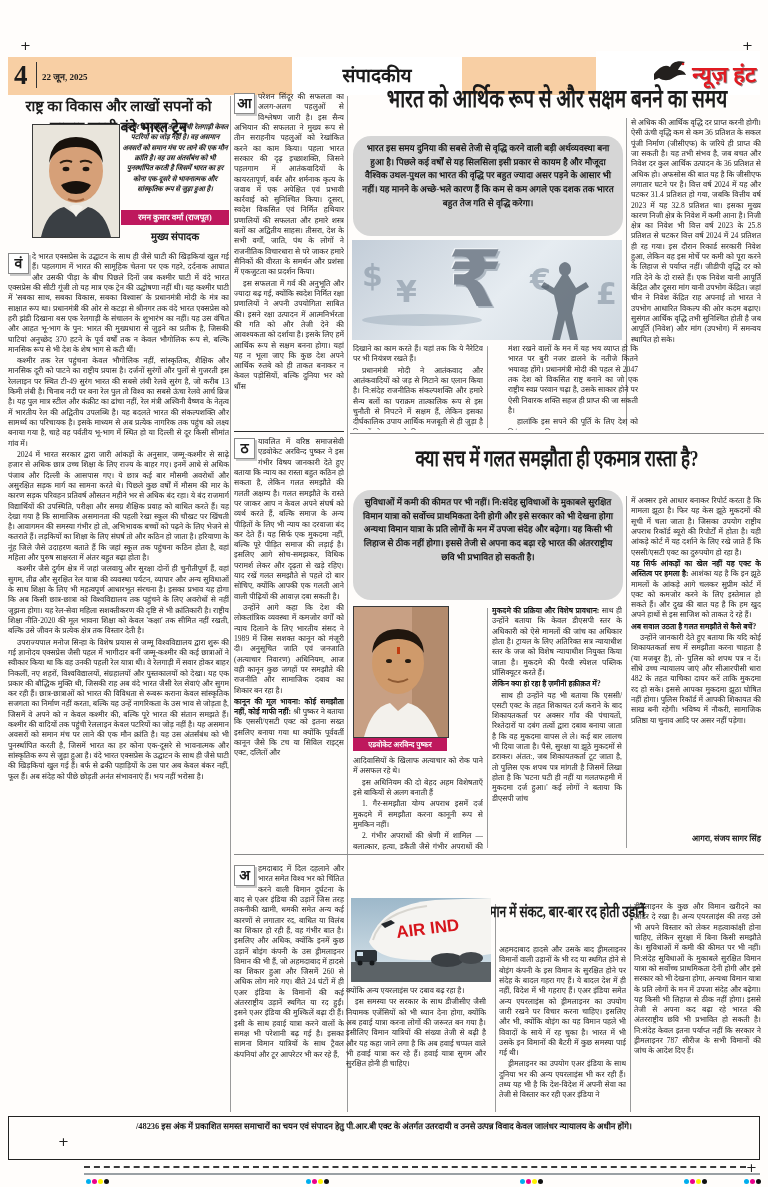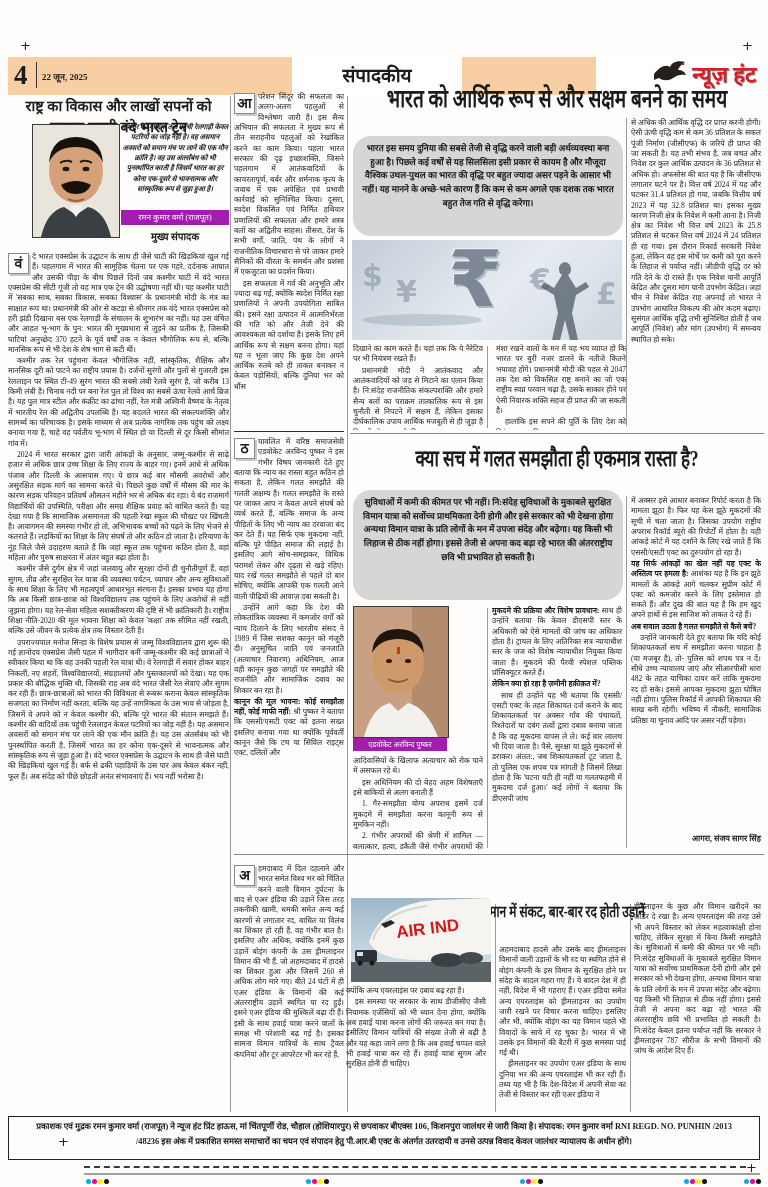--- a/index.html
+++ b/index.html
@@ -26,21 +26,21 @@
              font-size:14.5px;line-height:1.45;}
   
   .col{position:absolute;text-align:justify;font-size:7.6px;line-height:1.36;overflow:hidden;}
   .col p{margin:0 0 1px 0;text-indent:9px;}
   .col p.ni{text-indent:0;}
   .dropcap{float:left;width:19px;height:19px;border:1px solid #8a8a8a;box-shadow:2px 2px 0 #c9c9c9;
            background:#fff;font-weight:bold;font-size:14px;line-height:19px;text-align:center;margin:1px 3px 1px 0;}
   .introBox{position:absolute;background:#d6d6d6;font-weight:bold;font-size:8.8px;line-height:1.55;
             text-align:center;padding:6px 8px;box-sizing:border-box;overflow:hidden;border-radius:18px;}
   .photoFrame{position:absolute;border:1px solid #3a3a3a;overflow:hidden;background:#ddd;}
-  .capBar{position:absolute;background:#a21caf;color:#fff;font-weight:normal;text-align:center;overflow:hidden;}
+  .capBar{position:absolute;background:#be185d;color:#fff;font-weight:bold;text-align:center;overflow:hidden;}
   .roleTxt{position:absolute;font-weight:bold;text-align:center;font-size:10px;}
   .sideNote{position:absolute;font-size:6.9px;font-style:italic;font-weight:bold;text-align:center;line-height:1.5;overflow:hidden;}
   .byline{position:absolute;font-weight:bold;font-size:8px;text-align:right;}
   
   .footerBox{position:absolute;left:8px;top:1116px;width:752px;height:44px;border:1.3px solid #222;
              box-sizing:border-box;text-align:center;font-size:8.4px;font-weight:bold;line-height:1.75;padding-top:3px;overflow:hidden;}
   .dashline{position:absolute;left:84px;top:1166px;width:662px;border-top:2px dashed #3a3a3a;}
   .greyline{position:absolute;left:84px;top:1173px;width:676px;height:2px;background:#9aa0a4;}
   .regdot{display:inline-block;width:5px;height:5px;border-radius:50%;margin-right:1px;vertical-align:middle;}
   .reggroup{position:absolute;top:1171px;}
@@ -140,21 +140,21 @@
     <svg width="270" height="100" viewBox="0 0 270 100" style="position:absolute;left:0;top:0;">
       <path d="M212,22 c4,0 7,3 7,7 c0,3 -1,5 -3,6 l8,13 l10,-6 l3,5 l-13,8 l-4,18 l6,27 l-8,0 l-5,-20 l-5,20 l-8,0 l6,-27 l-4,-18 l-13,-8 l3,-5 l10,6 l8,-13 c-2,-1 -3,-3 -3,-6 c0,-4 3,-7 7,-7 z" fill="#4e5a66" opacity="0.75"></path>
       <ellipse cx="70" cy="80" rx="60" ry="6" fill="#8fa0ae" opacity="0.4"></ellipse>
     </svg>
   </div>
 
   <div class="col" style="left:353px;top:344px;width:130px;height:86px;">
     <p class="ni">दिखाने का काम करते हैं। यहां तक कि ये नैरेटिव पर भी नियंत्रण रखते हैं।</p>
     <p>प्रधानमंत्री मोदी ने आतंकवाद और आतंकवादियों को जड़ से मिटाने का एलान किया है। नि:संदेह राजनीतिक संकल्पशक्ति और हमारे सैन्य बलों का पराक्रम तात्कालिक रूप से इस चुनौती से निपटने में सक्षम हैं, लेकिन इसका दीर्घकालिक उपाय आर्थिक मजबूती से ही जुड़ा है कि हमें परेशान करने की</p>
   </div>
-  <div class="col" style="left:496px;top:344px;width:130px;height:86px;">
+  <div class="col" style="left:508px;top:344px;width:130px;height:86px;">
     <p class="ni">मंशा रखने वालों के मन में यह भय व्याप्त हो कि भारत पर बुरी नजर डालने के नतीजे कितने भयावह होंगे। प्रधानमंत्री मोदी की पहल से 2047 तक देश को विकसित राष्ट्र बनाने का जो एक राष्ट्रीय स्वप्न परवान चढ़ा है, उसके साकार होने पर ऐसी निवारक शक्ति सहज ही प्राप्त की जा सकती है।</p>
     <p>हालांकि इस सपने की पूर्ति के लिए देश को निरंतर आठ प्रतिशत</p>
   </div>
   <div class="col" style="left:631px;top:118px;width:130px;height:308px;">
     <p class="ni">से अधिक की आर्थिक वृद्धि दर प्राप्त करनी होगी। ऐसी ऊंची वृद्धि कम से कम 36 प्रतिशत के सकल पूंजी निर्माण (जीसीएफ) के जरिये ही प्राप्त की जा सकती है। यह तभी संभव है, जब बचत और निवेश दर कुल आर्थिक उत्पादन के 36 प्रतिशत से अधिक हो। अफसोस की बात यह है कि जीसीएफ लगातार घटने पर है। वित्त वर्ष 2024 में यह और घटकर 31.4 प्रतिशत हो गया, जबकि वित्तीय वर्ष 2023 में यह 32.8 प्रतिशत था। इसका मुख्य कारण निजी क्षेत्र के निवेश में कमी आना है। निजी क्षेत्र का निवेश भी वित्त वर्ष 2023 के 25.8 प्रतिशत से घटकर वित्त वर्ष 2024 में 24 प्रतिशत ही रह गया। इस दौरान रिकार्ड सरकारी निवेश हुआ, लेकिन वह इस मोर्चे पर कमी को पूरा करने के लिहाज से पर्याप्त नहीं। जीडीपी वृद्धि दर को गति देने के दो रास्ते हैं। एक निवेश यानी आपूर्ति केंद्रित और दूसरा मांग यानी उपभोग केंद्रित। जहां चीन ने निवेश केंद्रित राह अपनाई तो भारत ने उपभोग आधारित विकल्प की ओर कदम बढ़ाए। सुसंगत आर्थिक वृद्धि तभी सुनिश्चित होती है जब आपूर्ति (निवेश) और मांग (उपभोग) में समन्वय स्थापित हो सके।</p>
   </div>
 
   <div class="hline" style="left:350px;top:433px;width:414px;background:#888;"></div>
 
   <div class="bigHead" style="top:442px;font-size:17px;height:34px;line-height:34px;">
@@ -234,21 +234,20 @@
   </div>
   <div class="col" style="left:499px;top:902px;width:127px;height:210px;margin-top:43px;">
     <p class="ni">अहमदाबाद हादसे और उसके बाद ड्रीमलाइनर विमानों वाली उड़ानों के भी रद या स्थगित होने से बोइंग कंपनी के इस विमान के सुरक्षित होने पर संदेह के बादल गहरा गए हैं। ये बादल देश में ही नहीं, विदेश में भी गहराए हैं। एअर इंडिया समेत अन्य एयरलाइंस को ड्रीमलाइनर का उपयोग जारी रखने पर विचार करना चाहिए। इसलिए और भी, क्योंकि बोइंग का यह विमान पहले भी विवादों के साये में रह चुका है। भारत में भी उसके इन विमानों की बैटरी में कुछ समस्या पाई गई थी।</p>
     <p>ड्रीमलाइनर का उपयोग एअर इंडिया के साथ दुनिया भर की अन्य एयरलाइंस भी कर रही हैं। तथ्य यह भी है कि देश-विदेश में अपनी सेवा का तेजी से विस्तार कर रही एअर इंडिया ने</p>
   </div>
   <div class="col" style="left:634px;top:902px;width:127px;height:210px;">
     <p class="ni">ड्रीमलाइनर के कुछ और विमान खरीदने का आर्डर दे रखा है। अन्य एयरलाइंस की तरह उसे भी अपने विस्तार को लेकर महत्वाकांक्षी होना चाहिए, लेकिन सुरक्षा में बिना किसी समझौते के। सुविधाओं में कमी की कीमत पर भी नहीं। नि:संदेह सुविधाओं के मुकाबले सुरक्षित विमान यात्रा को सर्वोच्च प्राथमिकता देनी होगी और इसे सरकार को भी देखना होगा, अन्यथा विमान यात्रा के प्रति लोगों के मन में उपजा संदेह और बढ़ेगा। यह किसी भी लिहाज से ठीक नहीं होगा। इससे तेजी से अपना कद बढ़ा रहे भारत की अंतरराष्ट्रीय छवि भी प्रभावित हो सकती है। नि:संदेह केवल इतना पर्याप्त नहीं कि सरकार ने ड्रीमलाइनर 787 सीरीज के सभी विमानों की जांच के आदेश दिए हैं।</p>
   </div>
 
   <div class="footerBox">
-    <div>प्रकाशक एवं मुद्रक रमन कुमार वर्मा (राजपूत) ने न्यूज हंट प्रिंट हाऊस, मां चिंतपूर्णी रोड, चौहाल (होशियारपुर) से छपवाकर बीएक्स 106, किशनपुरा जालंधर से जारी किया है। संपादक: रमन कुमार वर्मा RNI REGD. NO. PUNHIN /2013</div>
     <div>/48236 इस अंक में प्रकाशित समस्त समाचारों का चयन एवं संपादन हेतु पी.आर.बी एक्ट के अंतर्गत उतरदायी व उनसे उत्पन्न विवाद केवल जालंधर न्यायालय के अधीन होंगे।</div>
   </div>
 
   <div class="dashline"></div>
   <div class="greyline"></div>
 
   <div class="reggroup" style="left:86px;">
     <span class="regdot" style="background:#00aeef;"></span><span class="regdot" style="background:#ec008c;"></span><span class="regdot" style="background:#fff200;"></span><span class="regdot" style="background:#111;"></span>
   </div>
   <div class="reggroup" style="left:306px;">

